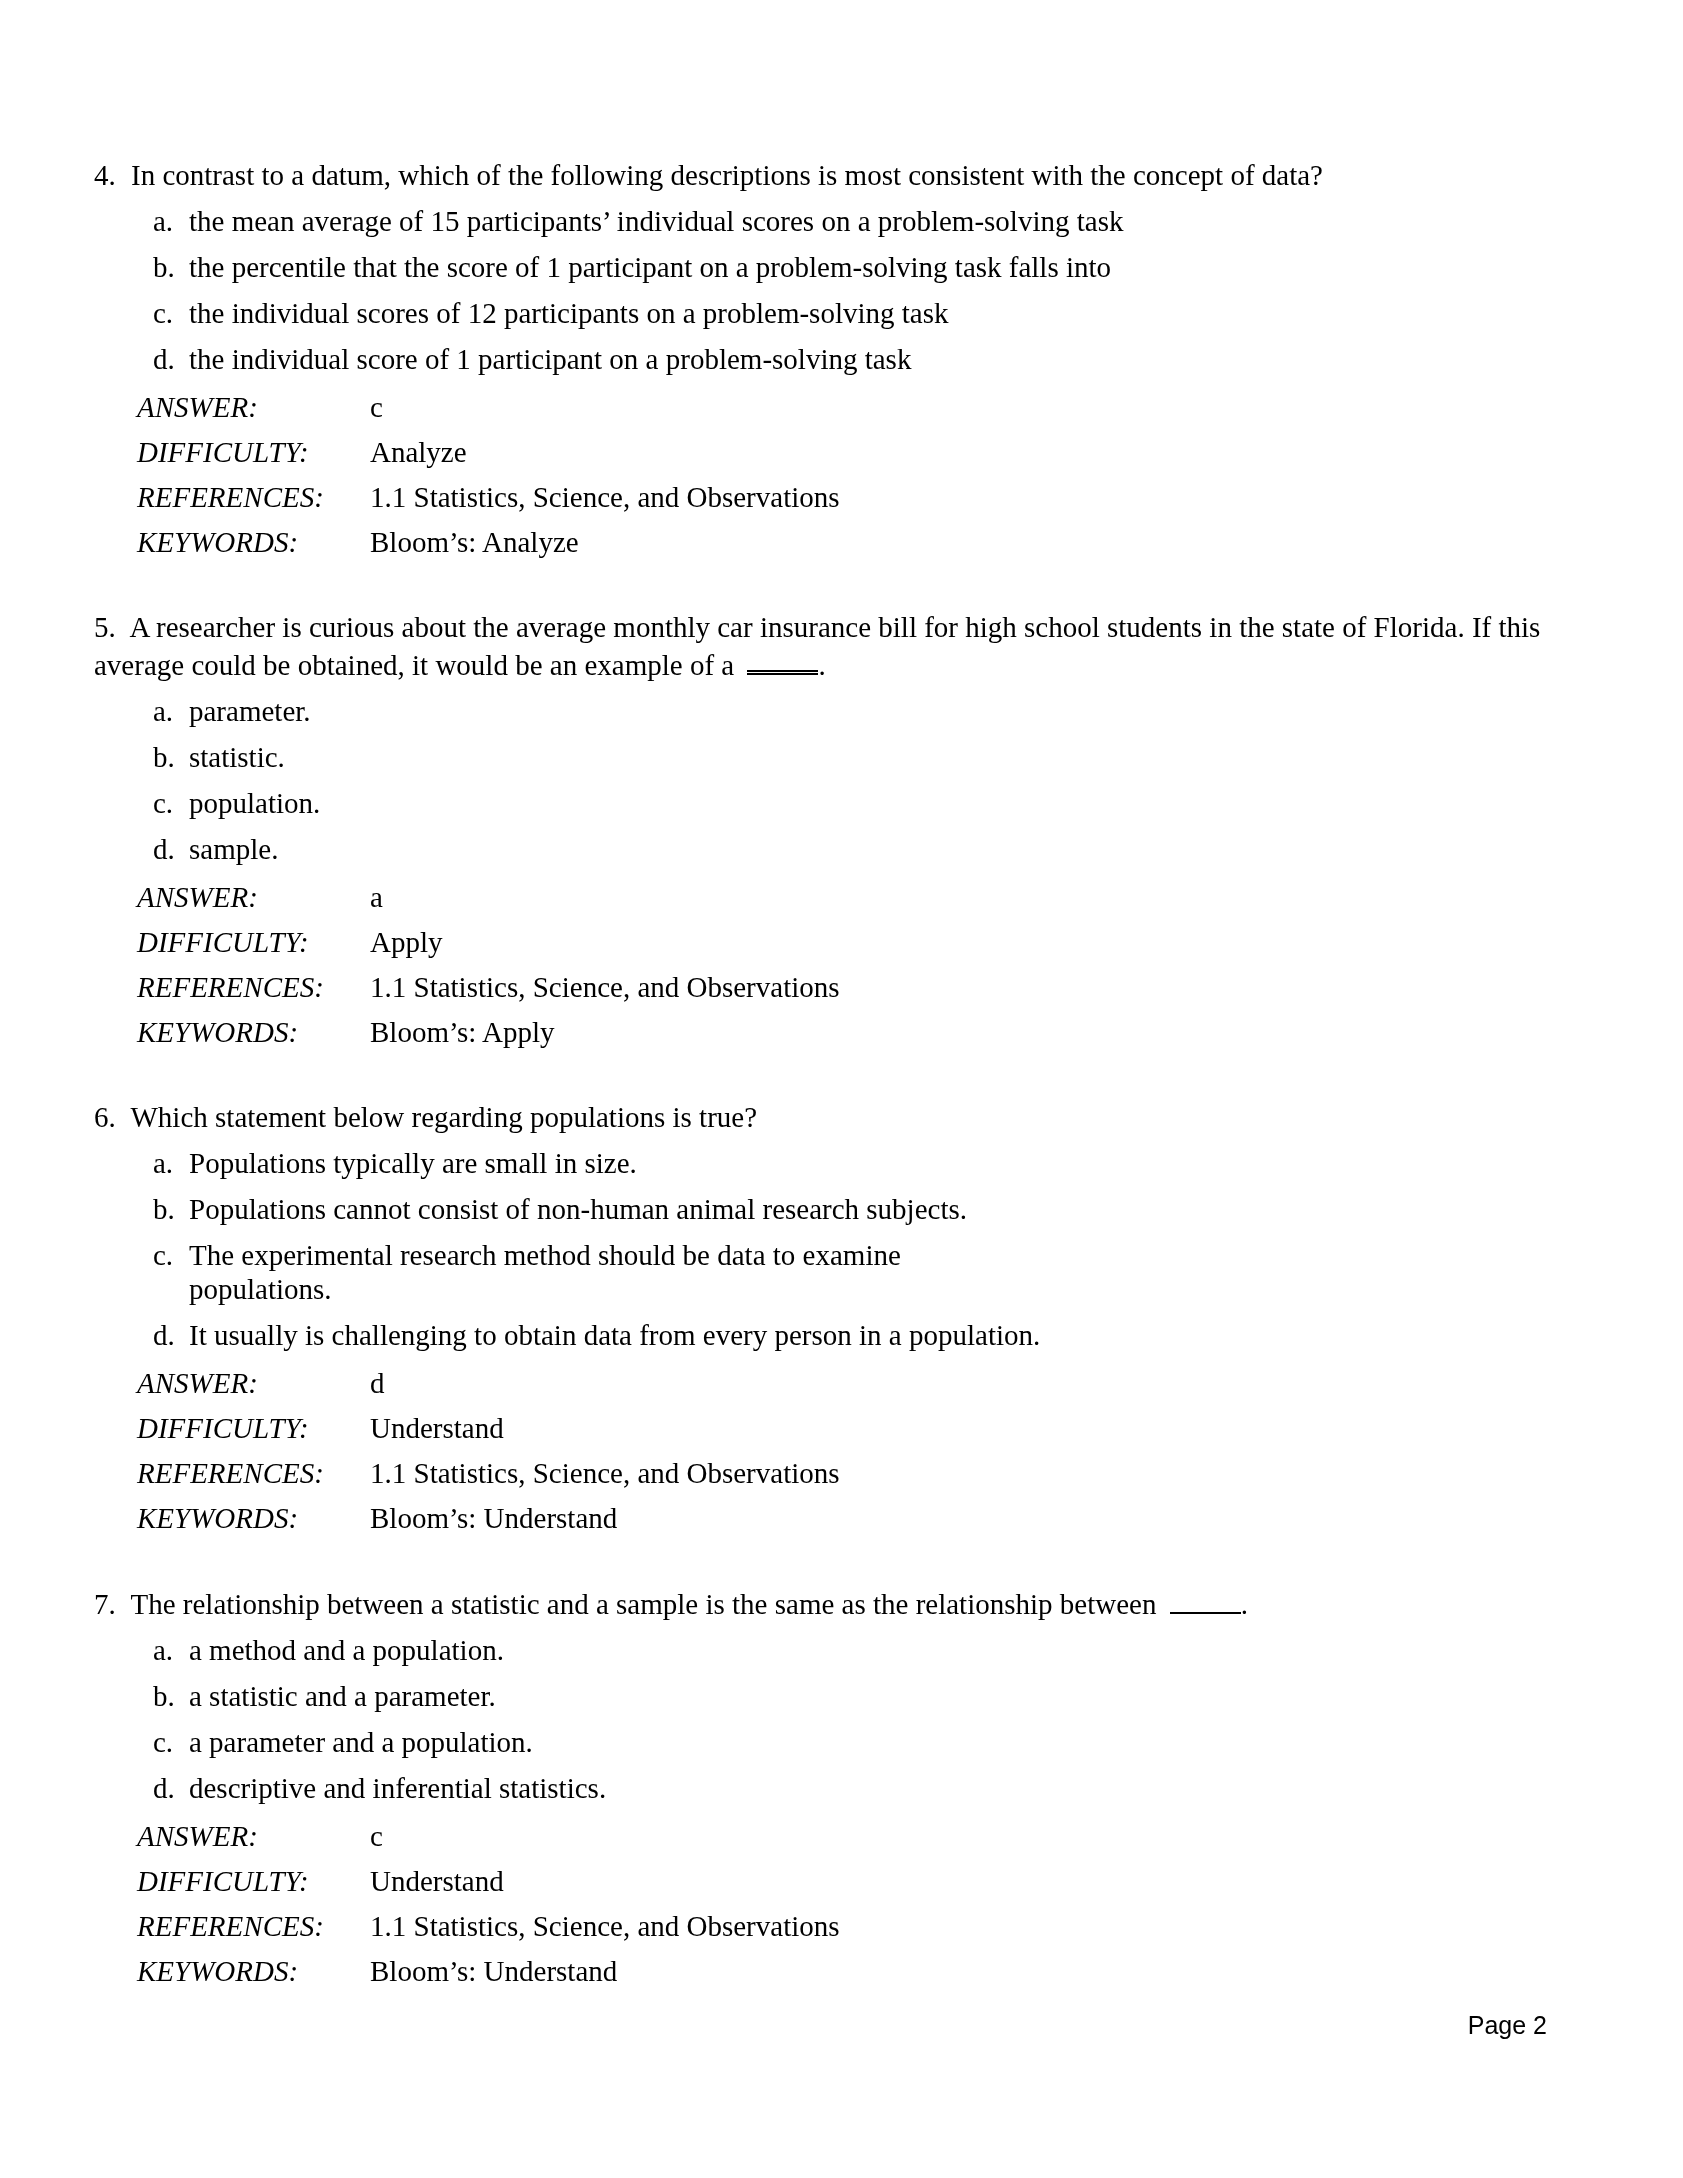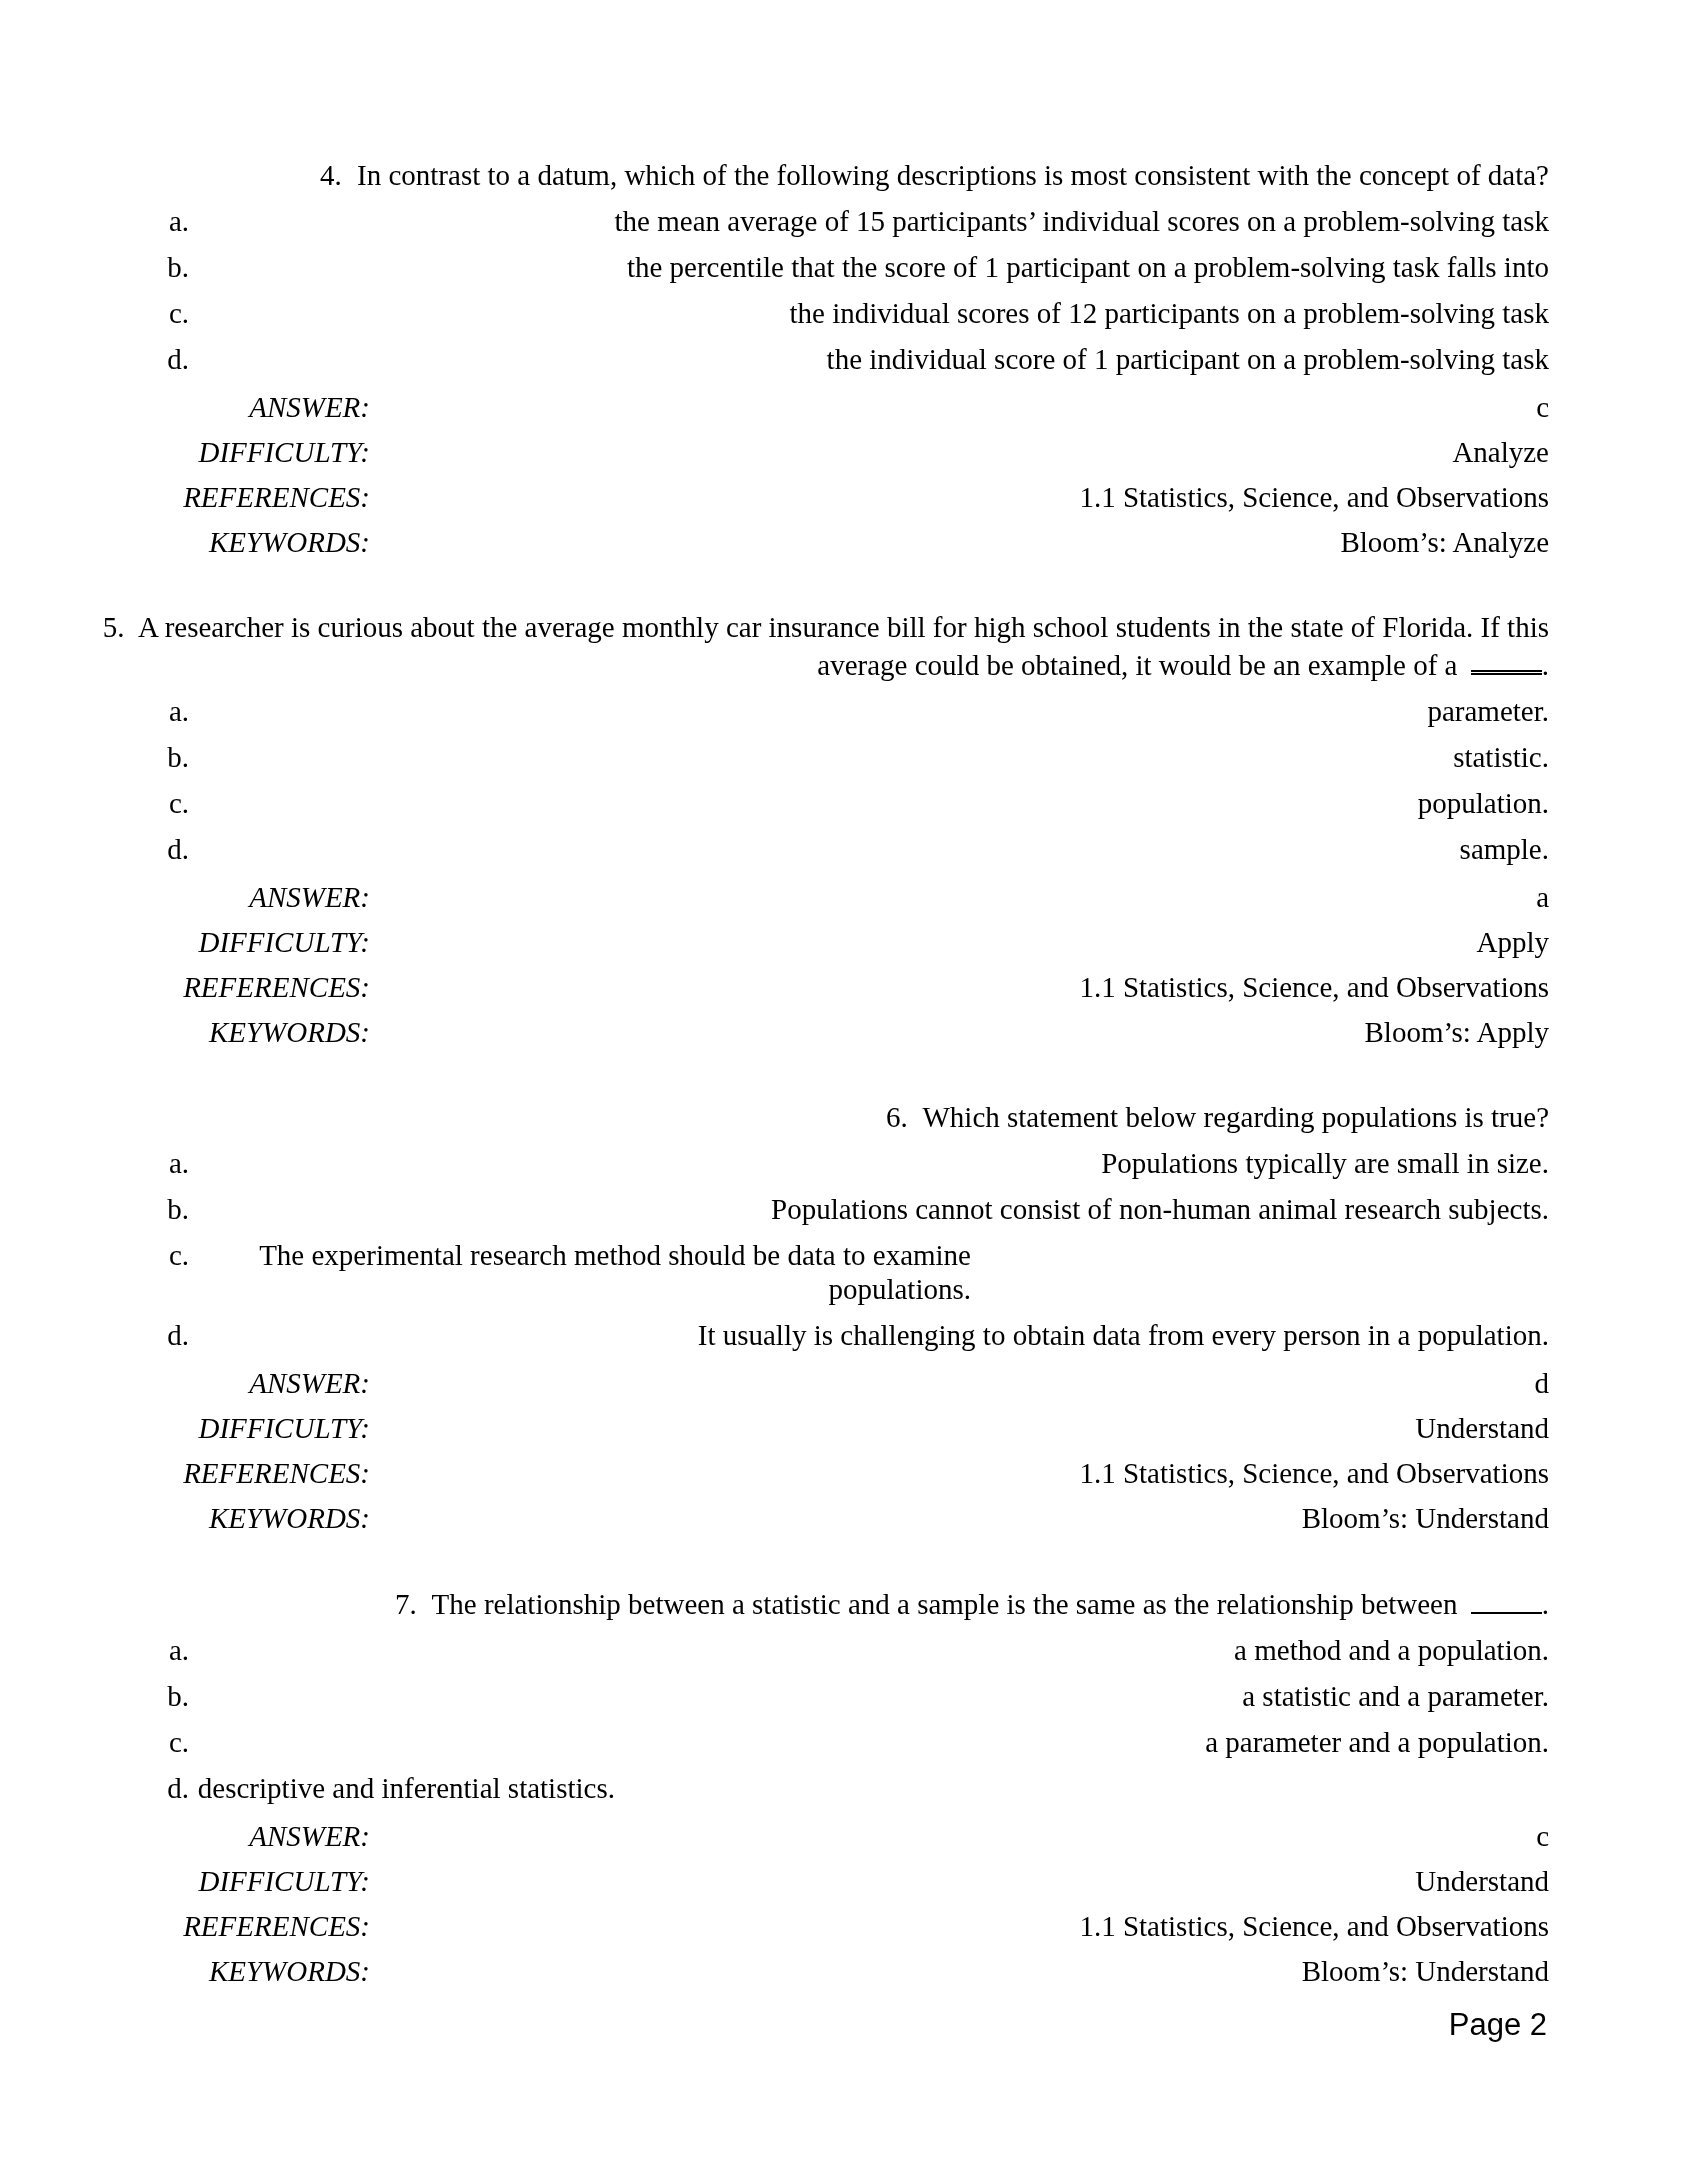--- a/index.html
+++ b/index.html
@@ -15,21 +15,21 @@
     color: #000000;
     font-size: 29px;
     line-height: 34px;
   }
   .page-content {
     position: absolute;
     left: 94px;
     top: 158px;
     width: 1455px;
   }
-  .question { margin-bottom: 51px; text-align: right; }
+  .question { margin-bottom: 51px; }
   .stem { margin: 0 0 12px 0; }
   .q-num { margin-right: 8px; }
   .options { padding-left: 59px; margin: 0; }
   .option {
     display: flex;
     align-items: flex-start;
     margin-bottom: 12px;
   }
   .opt-letter {
     flex: 0 0 36px;
@@ -55,21 +55,21 @@
     margin-left: 6px;
     vertical-align: baseline;
   }
   .blank-double { border-bottom: 5px double #000000; }
   .blank-single { border-bottom: 2px solid #000000; }
   .page-footer {
     position: absolute;
     top: 2010px;
     right: 136px;
     font-family: "Liberation Sans", sans-serif;
-    font-size: 31px;
+    font-size: 25px;
     line-height: 30px;
   }
 </style>
 </head>
 <body>
 
 <div class="page-content">
 
   <section class="question" id="q4">
     <p class="stem">

